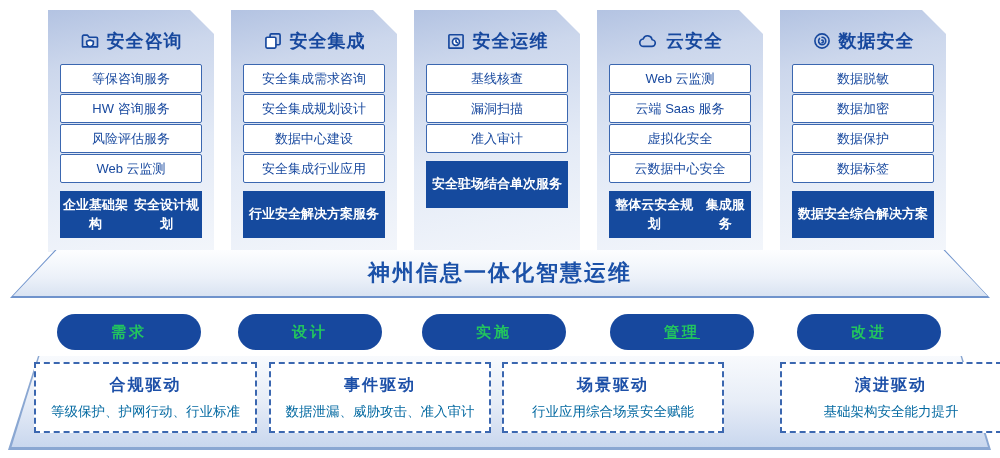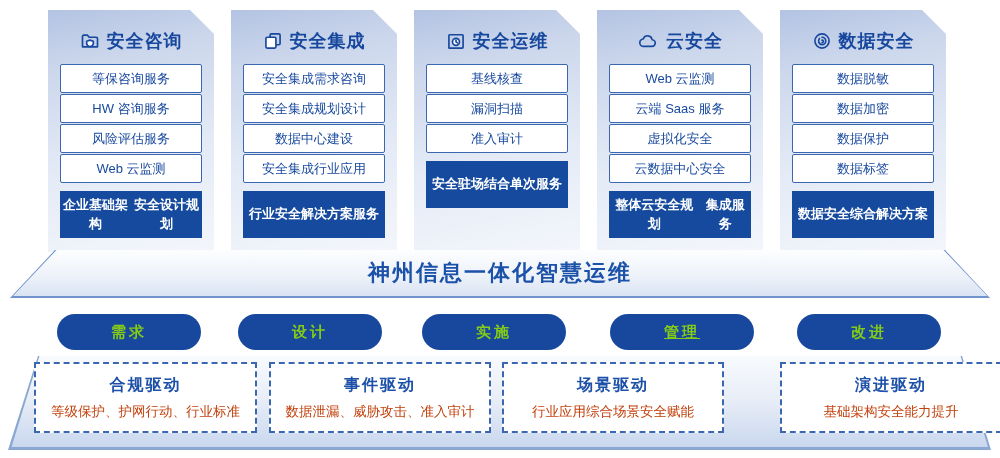--- a/index.html
+++ b/index.html
@@ -39,21 +39,21 @@
   .banner-inner{
     position:absolute;left:0;top:0;right:0;bottom:2px;
     clip-path:polygon(56.5px 0,943.5px 0,987.5px 100%,13px 100%);
     background:linear-gradient(to bottom,#fdfeff 0%,#ecf1f9 60%,#d9e3f2 100%);
     display:flex;align-items:center;justify-content:center;
   }
   .banner-title{font-size:22px;font-weight:bold;color:#1b51a8;letter-spacing:2px;font-family:Liberation Serif, serif;}
   
   .pill{
     position:absolute;top:314px;height:36px;border-radius:18px;background:#17489e;
-    color:#84cc16;font-weight:bold;font-size:15px;letter-spacing:3px;
+    color:#22c55e;font-weight:bold;font-size:15px;letter-spacing:3px;
     display:flex;align-items:center;justify-content:center;
   }
   .pill-1{left:57px;width:144px;}
   .pill-2{left:238px;width:144px;}
   .pill-3{left:422px;width:144px;}
   .pill-4{left:610px;width:144px;text-decoration:underline;}
   .pill-5{left:797px;width:144px;}
   
   .base-outer{
     position:absolute;left:0;top:356px;width:1000px;height:94px;
@@ -68,21 +68,21 @@
   
   .driver{
     position:absolute;top:362px;height:67px;background:#ffffff;
     border:2px dashed #3b67b0;text-align:center;
   }
   .driver-1{left:34px;width:219px;}
   .driver-2{left:269px;width:218px;}
   .driver-3{left:502px;width:218px;}
   .driver-4{left:772px;width:218px;margin-left:8px;}
   .driver-title{margin-top:11px;font-size:16px;font-weight:bold;color:#1d50a8;letter-spacing:2px;}
-  .driver-desc{margin-top:7px;font-size:13.5px;color:#c2410c;white-space:nowrap;}
+  .driver-desc{margin-top:7px;font-size:13.5px;color:#0369a1;white-space:nowrap;}
 </style>
 </head>
 <body>
 
 <div class="card card-1">
   <div class="card-title">
     <span>
         <svg width="20" height="20" viewBox="0 0 24 24" fill="none" stroke="#17489e" stroke-width="2" stroke-linejoin="round" stroke-linecap="round">
           <path d="M3 19V6.5A1.5 1.5 0 0 1 4.5 5H9l2 2.5h8.5A1.5 1.5 0 0 1 21 9v10z" fill="none"></path>
           <path d="M12 11l4 1.3v2.6c0 2-1.6 3.1-4 4-2.4-.9-4-2-4-4v-2.6z" fill="#ffffff"></path>

